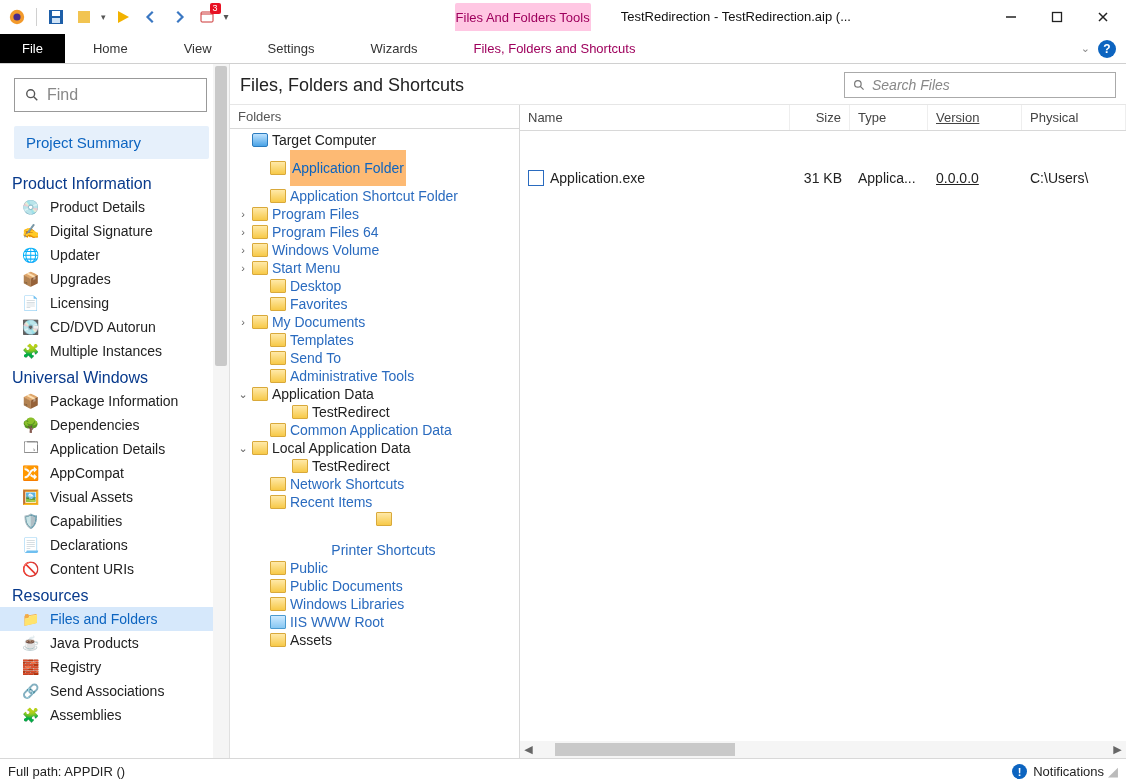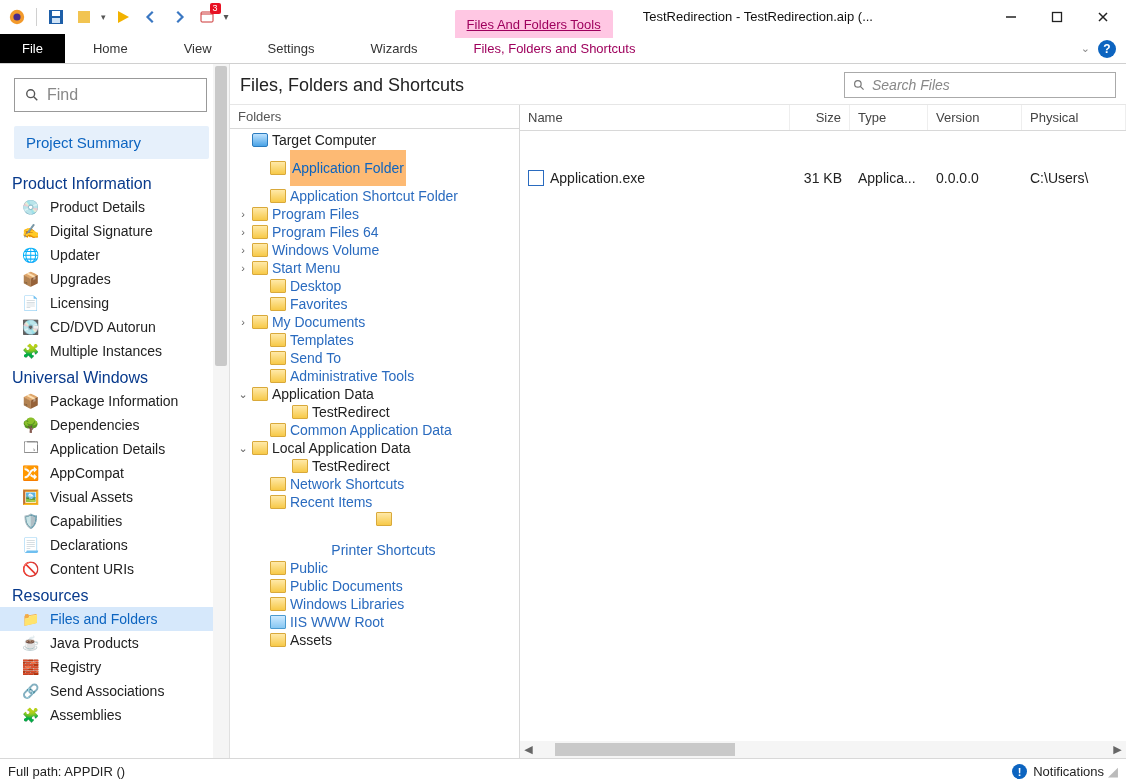--- a/index.html
+++ b/index.html
@@ -6,21 +6,21 @@
   html, body { width: 1126px; height: 784px; overflow: hidden; background: #fff; font-size: 14px; color: #222; }
 
   
   .titlebar { display: flex; align-items: stretch; height: 34px; border-bottom: 1px solid transparent; }
   .qat { display: flex; align-items: center; padding: 0 6px; gap: 6px; }
   .qat .qicon { width: 22px; height: 22px; display:flex; align-items:center; justify-content:center; }
   .qat-sep { width:1px; height:18px; background:#d0d0d0; margin:0 2px; align-self:center; }
   .badge3 { position:relative; }
   .badge3::after { content:"3"; position:absolute; top:-3px; right:-3px; background:#e81123; color:#fff; font-size:9px; border-radius:2px; padding:0 3px; line-height:11px; }
 
-  .context-tab { margin-left: 220px; background:#ffc7e3; color:#9e005d; font-size:13px; display:flex; align-items:center; padding:0 12px; height:28px; margin-top:10px; border-radius:2px 2px 0 0;text-decoration:underline; }
+  .context-tab { margin-left: 220px; background:#ffc7e3; color:#9e005d; font-size:13px; display:flex; align-items:center; padding:0 1px; height:28px; margin-top:3px; border-radius:2px 2px 0 0; }
 
   .winTitle { flex:1; display:flex; align-items:center; padding-left:30px; color:#111; font-size:13px; }
   .winctrls { display:flex; align-items:center; }
   .winctrls div { width:46px; height:30px; display:flex; align-items:center; justify-content:center; font-size:13px; }
 
   
   .ribbon-tabs { display:flex; align-items:stretch; height:30px; border-bottom:1px solid #d0d0d0; }
   .ribbon-tabs .tab { padding:0 28px; display:flex; align-items:center; font-size:13px; color:#333; }
   .ribbon-tabs .tab.file { background:#000000; color:#fff; padding:0 22px; }
   .ribbon-tabs .tab.context { color:#9e005d; }
@@ -64,21 +64,21 @@
   .tlabel { color:#2a6bbf; }
   .tlabel.black { color:#222; }
   .tnode.sel .tlabel { background:#fdba74; color:#0c64c0; padding:10px 2px; }
 
   .list-col { flex:1; display:flex; flex-direction:column; position:relative;gap:35px; }
   .lhead { display:flex; border-bottom:1px solid #d8d8d8; font-size:13px; color:#444; }
   .lhead > div { padding:5px 8px; border-right:1px solid #eee; }
   .lh-name { flex:0 0 270px; }
   .lh-size { flex:0 0 60px; text-align:right; }
   .lh-type { flex:0 0 78px; }
-  .lh-ver  { flex:0 0 94px; }
+  .lh-ver  { flex:0 0 94px;text-decoration:underline; }
   .lh-phys { flex:1; }
   .lrow { display:flex; font-size:14px; padding:4px 0; }
   .lrow > div { padding:0 8px; }
   .appicon { width:16px;height:16px; border:1px solid #2a6bbf; display:inline-block; margin-right:6px; vertical-align:-3px; background:
      linear-gradient(#fff,#fff), radial-gradient(circle at 50% 45%, #2a6bbf 2px, transparent 2px); background-blend-mode:normal; }
   .hscroll { position:absolute; left:0; right:0; bottom:0; height:17px; background:#f5f5f5; display:flex; align-items:center; }
   .hscroll .arr { width:17px; text-align:center; color:#666; font-size:11px; }
   .hscroll .track { flex:1; position:relative; height:100%; }
   .hscroll .thumb { position:absolute; left:18px; width:180px; top:2px; bottom:2px; background:#c9c9c9; }
 

